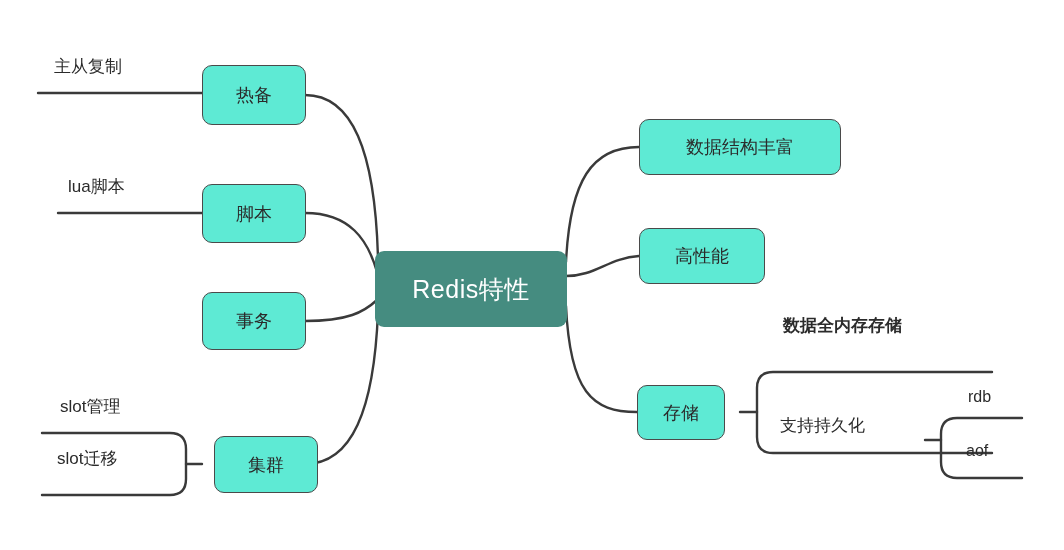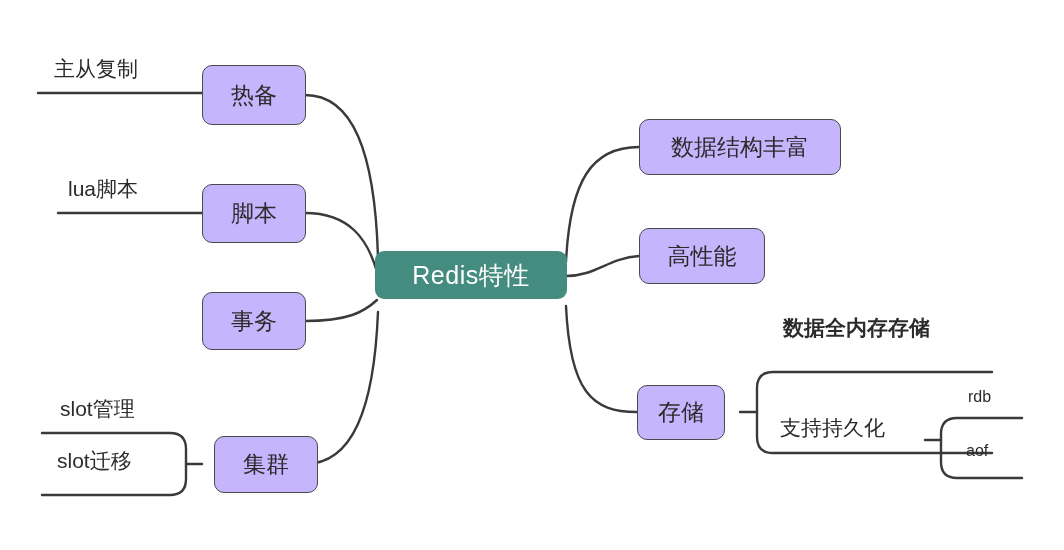--- a/index.html
+++ b/index.html
@@ -30,39 +30,39 @@
   .node {
     position: absolute;
     box-sizing: border-box;
     display: flex;
     align-items: center;
     justify-content: center;
     border-radius: 10px;
     white-space: nowrap;
   }
   .node-branch {
-    background: #c4b5fd;
+    background: #5eead4;
     border: 1.6px solid #4a4a4a;
     color: #2b2b2b;
-    font-size: 23px;
+    font-size: 18px;
   }
   .node-root {
     background: #458c80;
     border: none;
     border-radius: 9px;
     color: #ffffff;
     font-size: 25px;
     letter-spacing: 0.5px;
   }
 
   
   .leaf-text {
     position: absolute;
     color: #2b2b2b;
-    font-size: 21px;
+    font-size: 17px;
     white-space: nowrap;
     line-height: 1;
   }
   .leaf-text.small {
     font-size: 16px;
   }
 </style>
 </head>
 <body>
 
@@ -94,21 +94,21 @@
       <path d="M186,464 L202,464"></path>
 
       <path d="M740,412 L757,412"></path>
       <path d="M992,372 L773,372 Q757,372 757,388 L757,437 Q757,453 773,453 L992,453"></path>
 
       <path d="M925,440 L941,440"></path>
       <path d="M1022,418 L957,418 Q941,418 941,434 L941,462 Q941,478 957,478 L1022,478"></path>
     </g>
   </svg>
 
-  <div class="node node-root" style="left:375px; top:251px; width:192px; height:48px;">
+  <div class="node node-root" style="left:375px; top:251px; width:192px; height:76px;">
     <span>Redis特性</span>
   </div>
 
   <div class="node node-branch" style="left:202px; top:65px; width:104px; height:60px;">
     <span>热备</span>
   </div>
 
   <div class="node node-branch" style="left:202px; top:184px; width:104px; height:59px;">
     <span>脚本</span>
   </div>

